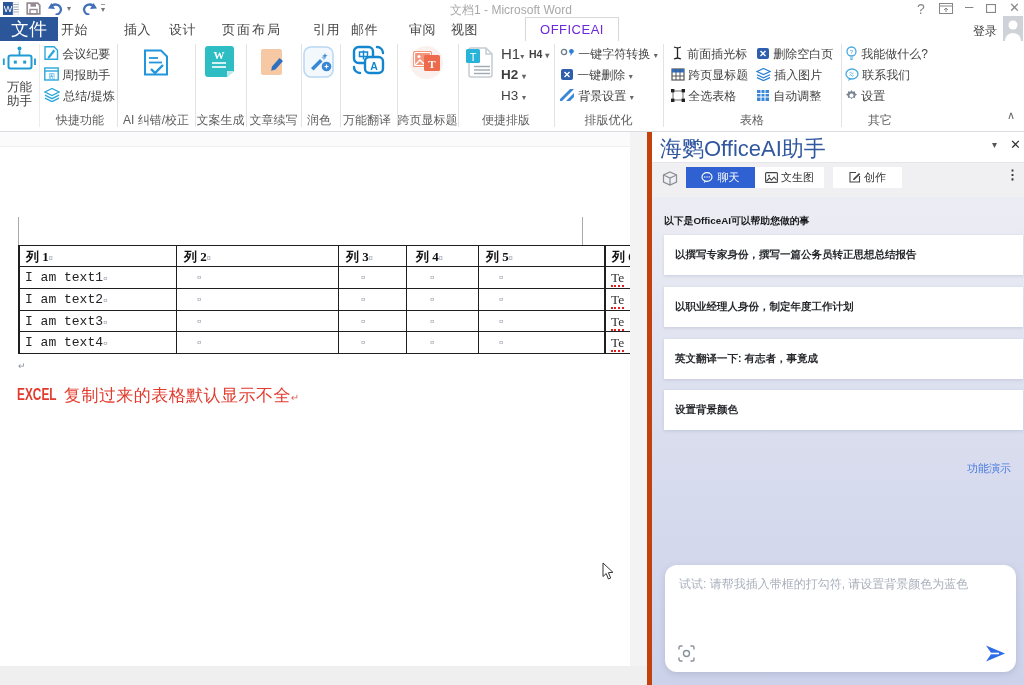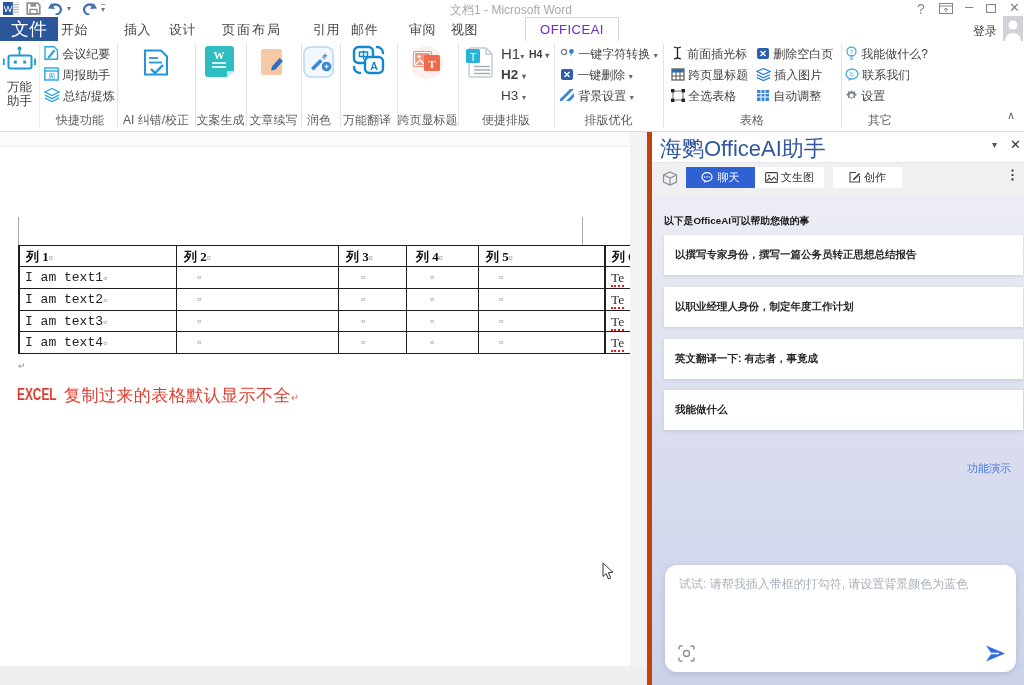--- a/index.html
+++ b/index.html
@@ -387,21 +387,21 @@
     <div class="card" style="top:38px">
           <div>以撰写专家身份，撰写一篇公务员转正思想总结报告</div>
         </div>
     <div class="card" style="top:90px">
           <div>以职业经理人身份，制定年度工作计划</div>
         </div>
     <div class="card" style="top:142px">
           <div>英文翻译一下: 有志者，事竟成</div>
         </div>
     <div class="card" style="top:193px">
-          <div>我能做什么</div>
+          <div>设置背景颜色</div>
         </div>
     <div class="abs" style="left:315px;top:264px;font-size:11px;color:#4a7be0">功能演示</div>
     <div id="inputbox">
       <div id="placeholder">试试: 请帮我插入带框的打勾符, 请设置背景颜色为蓝色</div>
       <svg class="abs" style="left:13px;top:80px" width="17" height="17" viewBox="0 0 17 17">
         <path d="M1 4.5 v-2 a1.5 1.5 0 0 1 1.5 -1.5 h2 M12.5 1 h2 a1.5 1.5 0 0 1 1.5 1.5 v2 M16 12.5 v2 a1.5 1.5 0 0 1 -1.5 1.5 h-2 M4.5 16 h-2 a1.5 1.5 0 0 1 -1.5 -1.5 v-2" fill="none" stroke="#8a8f99" stroke-width="1.4"></path>
         <circle cx="8.5" cy="8.5" r="3" fill="none" stroke="#8a8f99" stroke-width="1.4"></circle>
       </svg>
       <svg class="abs" style="left:321px;top:80px" width="19" height="17" viewBox="0 0 19 17">
         <path d="M0 .5 L19 8.5 L0 16.5 L5.5 8.5 Z" fill="#2e6be6"></path>

